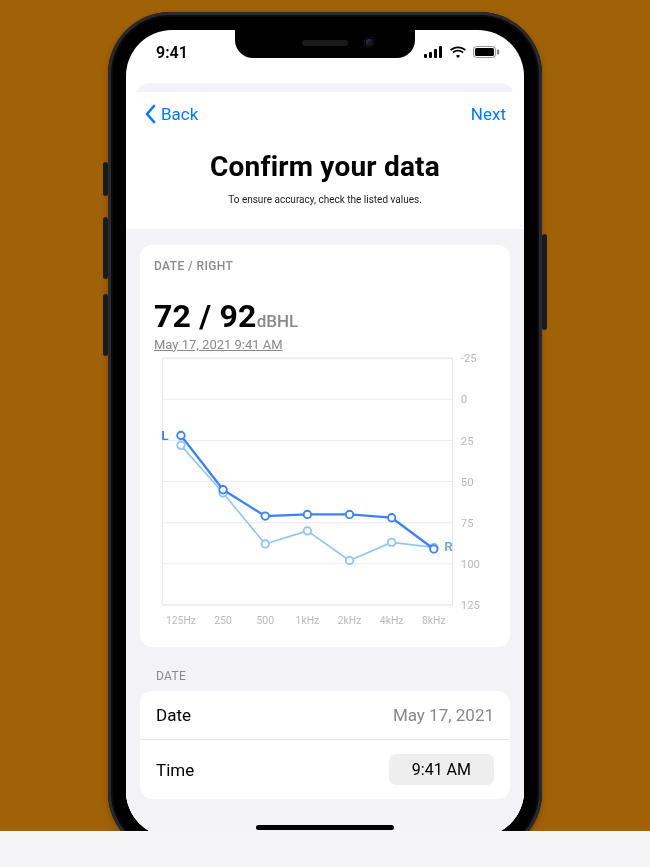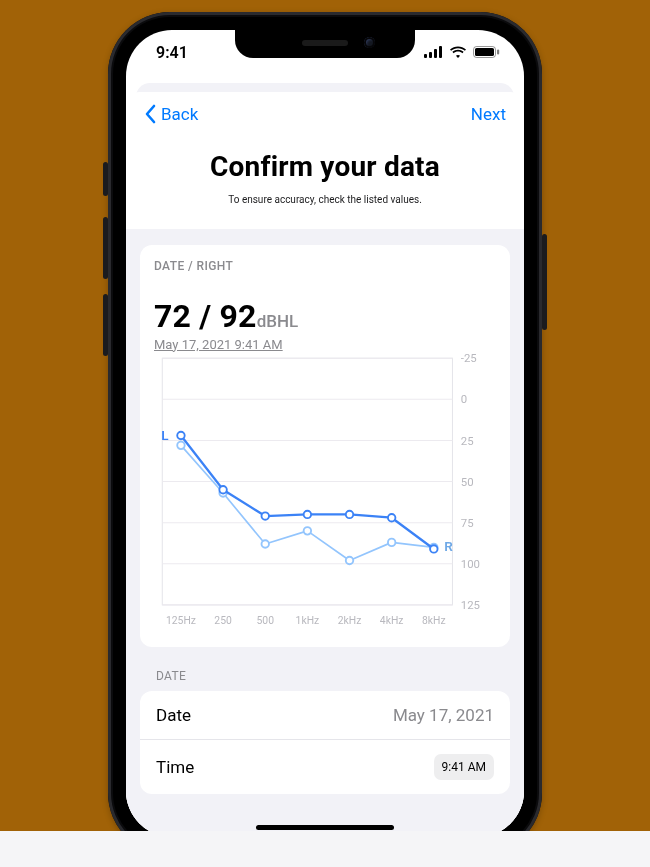--- a/index.html
+++ b/index.html
@@ -61,21 +61,21 @@
 
   .chart-wrap { }
   .chart-svg { width:100%; height:auto; display:block; }
 
   .section-label { font-size:12px; color:#8a8a8e; letter-spacing:.3px; padding:6px 30px 8px; }
   .list { margin:0 14px; background:#fff; border-radius:12px; overflow:hidden; }
   .row { display:flex; align-items:center; justify-content:space-between; padding:14px 16px; font-size:17px; }
   .row + .row { border-top:1px solid #e5e5ea; }
   .row .label { color:#000; }
   .row .value { color:#8a8a8e; }
-  .chip { background:#eeeeef; border-radius:7px; padding:6px 8px; color:#000; font-size:12px; }
+  .chip { background:#eeeeef; border-radius:7px; padding:6px 23px; color:#000; font-size:16px; }
 
   
   .home { position:absolute; bottom:7px; left:50%; transform:translateX(-50%); width:138px; height:5px; border-radius:3px; background:#000; z-index:60; }
 </style>
 </head>
 <body>
 
 <div class="stage">
   <div class="phone">
     <div class="btn-side btn-mute"></div>

